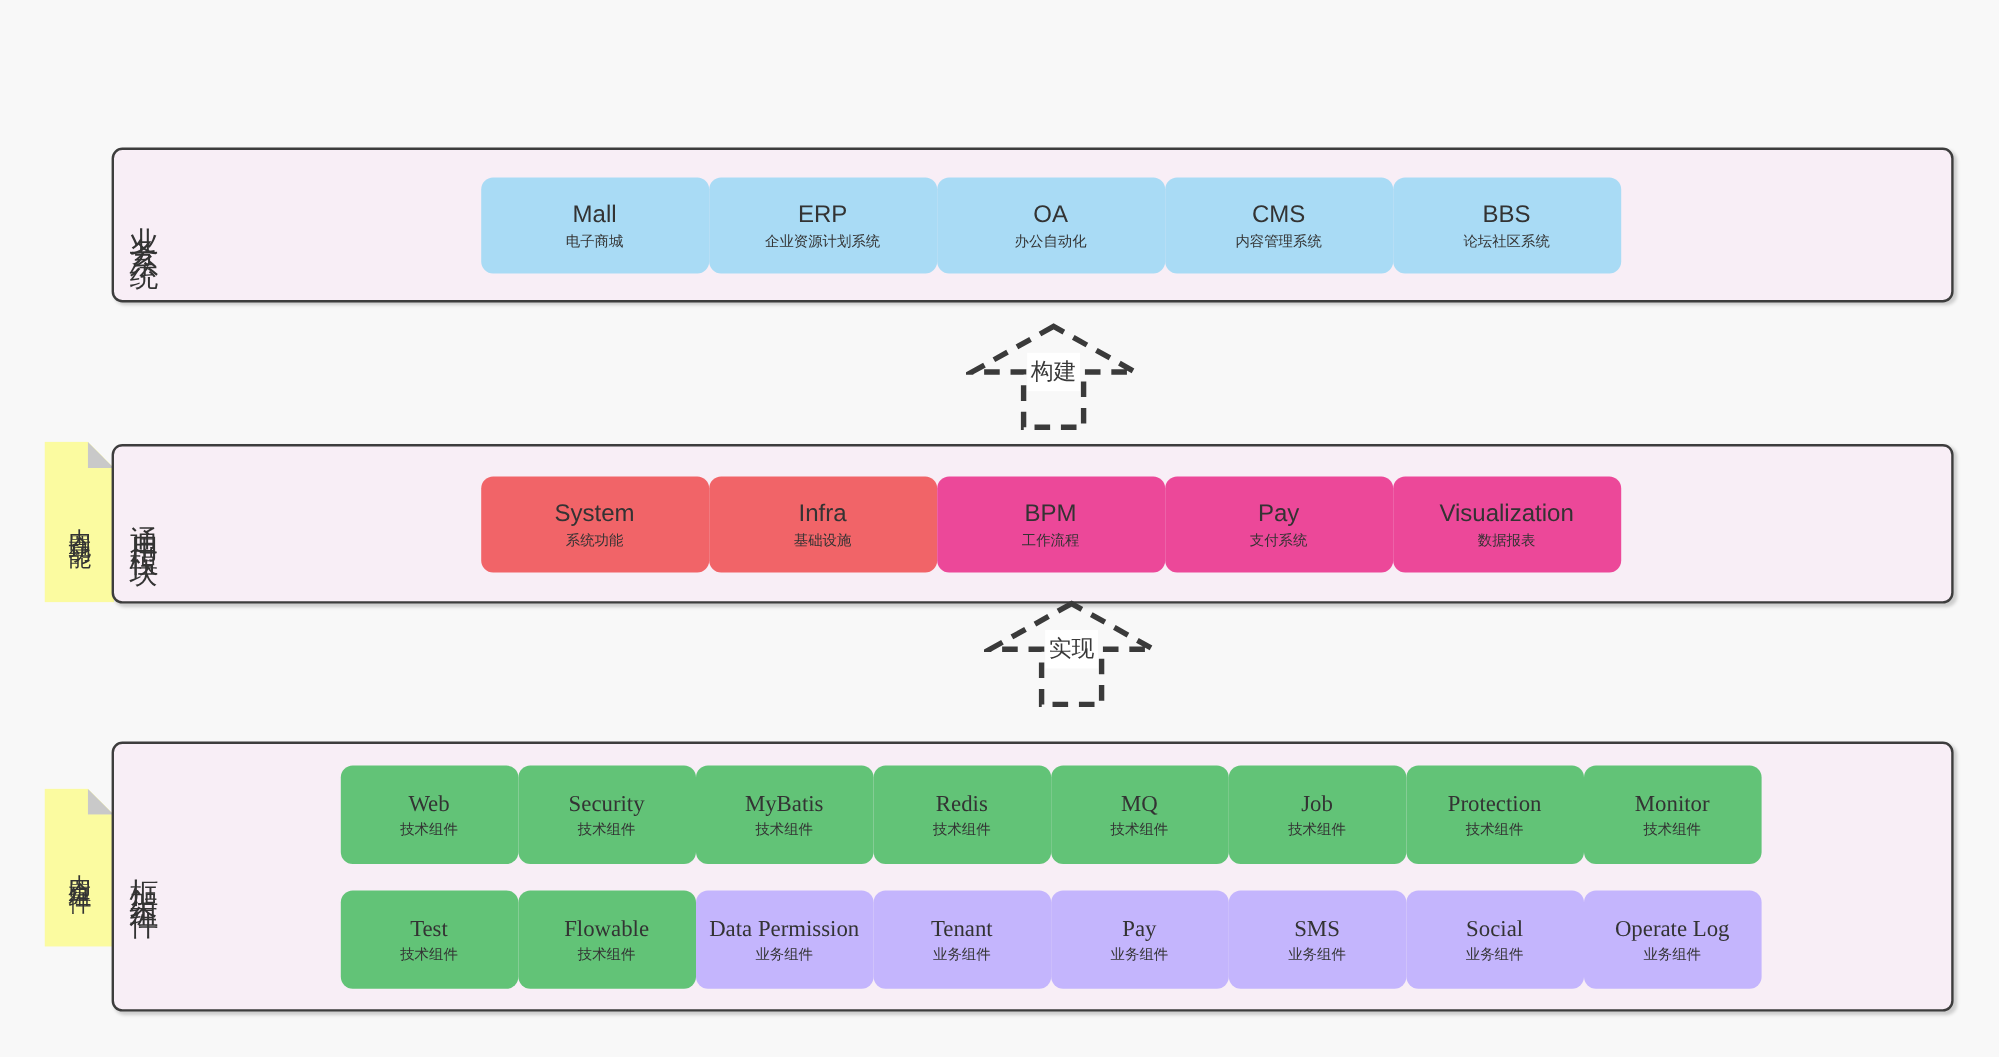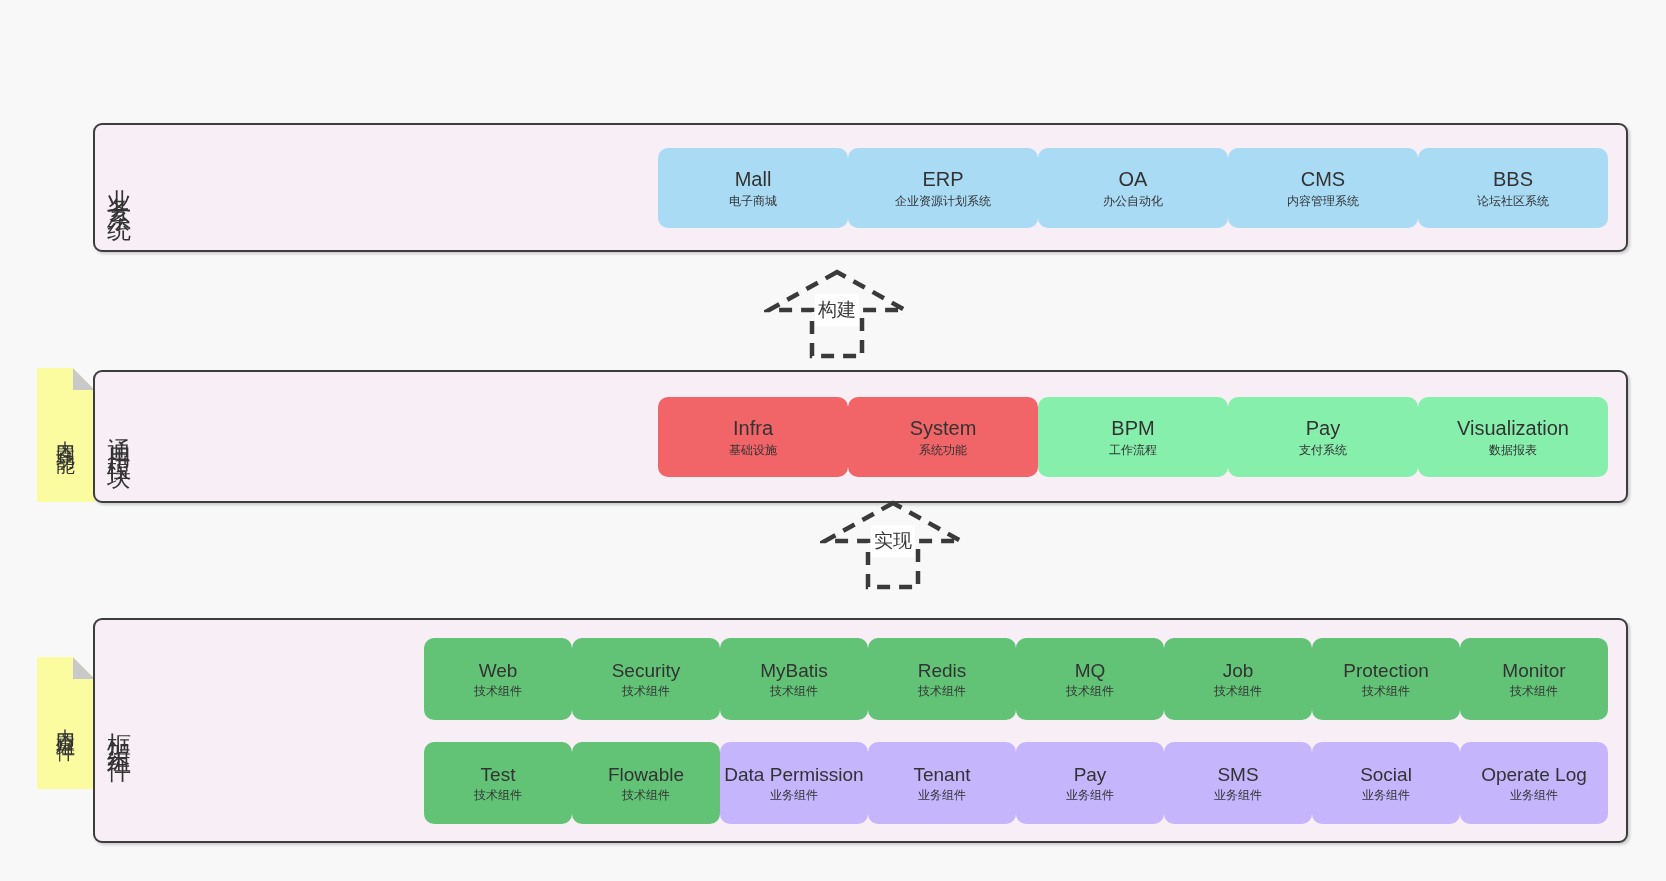--- a/index.html
+++ b/index.html
@@ -18,63 +18,64 @@
   #panel-business   { top:123px; height:129px; }
   #panel-modules    { top:370px; height:133px; }
   #panel-components { top:618px; height:225px; }
 
   .panel-label {
     flex:0 0 auto; margin-left:12px; margin-right:2px;
     writing-mode:vertical-rl; text-orientation:upright;
     font-size:24px; letter-spacing:9px; color:#333; line-height:1;
   }
   .boxes {
-    flex:1; display:flex; justify-content:flex-end; align-items:center;
+    flex:1; display:flex; justify-content:center; align-items:center;
     padding:0 18px 0 10px;
   }
   .rows {
     flex:1; display:flex; flex-direction:column; gap:22px;
     padding:0 18px 0 10px;
+    font-family:Liberation Serif, serif;
   }
   .rows .boxes { flex:none; padding:0; }
 
   .box {
     height:80px; border-radius:10px;
     display:flex; flex-direction:column; justify-content:center; align-items:center;
     text-align:center; line-height:1.35; color:#333;
   }
   .w190 { width:190px; }
   .w148 { width:148px; height:82px; }
   .box .t { font-size:20px; }
   .box .s { font-size:12px; }
   .w148 .t { font-size:19px; }
   .blue       { background:#a9dbf5; }
   .red        { background:#f16468; }
-  .pink       { background:#86efac; }
+  .pink       { background:#ec4899; }
   .green      { background:#62c377; }
   .lightgreen { background:#c4b5fd; }
 
   .sticky {
     position:absolute; left:37px; width:58px; background:#fbfba0; z-index:1;
     clip-path:polygon(0 0, calc(100% - 22px) 0, 100% 22px, 100% 100%, 0 100%);
   }
   #sticky-modules    { top:368px; height:134px; }
   #sticky-components { top:657px; height:132px; }
   .sticky .fold {
     position:absolute; top:0; right:0; width:22px; height:22px;
     background:#c9c9c9; clip-path:polygon(0 0, 100% 100%, 0 100%);
   }
   .sticky-label {
     position:absolute; inset:0; display:flex; align-items:center; justify-content:center;
     writing-mode:vertical-rl; text-orientation:upright;
     font-size:19px; letter-spacing:5px; color:#333; line-height:1;
   }
 
   .arrow { position:absolute; width:146px; height:92px; z-index:2; }
-  #arrow-build     { left:764px; top:268px; }
+  #arrow-build     { left:805px; top:268px; }
   #arrow-implement { left:820px; top:499px; }
   .arrow svg { display:block; }
   .arrow-label {
     position:absolute; left:50%; top:26px; transform:translateX(-50%);
     background:#ffffff; padding:3px 3px; font-size:19px; color:#3a3a3a;
     white-space:nowrap;
   }
 </style>
 </head>
 <body>
@@ -120,26 +121,26 @@
     <svg width="146" height="92" viewBox="0 0 146 92">
       <path d="M73 4 L5 42 L48 42 L48 88 L98 88 L98 42 L141 42 Z" fill="none" stroke="#3a3a3a" stroke-width="4.5" stroke-dasharray="13 9"></path>
     </svg>
     <span class="arrow-label">构建</span>
   </div>
 
   <div class="panel" id="panel-modules">
     <div class="panel-label">通用模块</div>
     <div class="boxes">
       <div class="box w190 red">
+        <span class="t">System</span>
+        <span class="s">系统功能</span>
+      </div>
+      <div class="box w190 red">
         <span class="t">Infra</span>
         <span class="s">基础设施</span>
-      </div>
-      <div class="box w190 red">
-        <span class="t">System</span>
-        <span class="s">系统功能</span>
       </div>
       <div class="box w190 pink">
         <span class="t">BPM</span>
         <span class="s">工作流程</span>
       </div>
       <div class="box w190 pink">
         <span class="t">Pay</span>
         <span class="s">支付系统</span>
       </div>
       <div class="box w190 pink">

